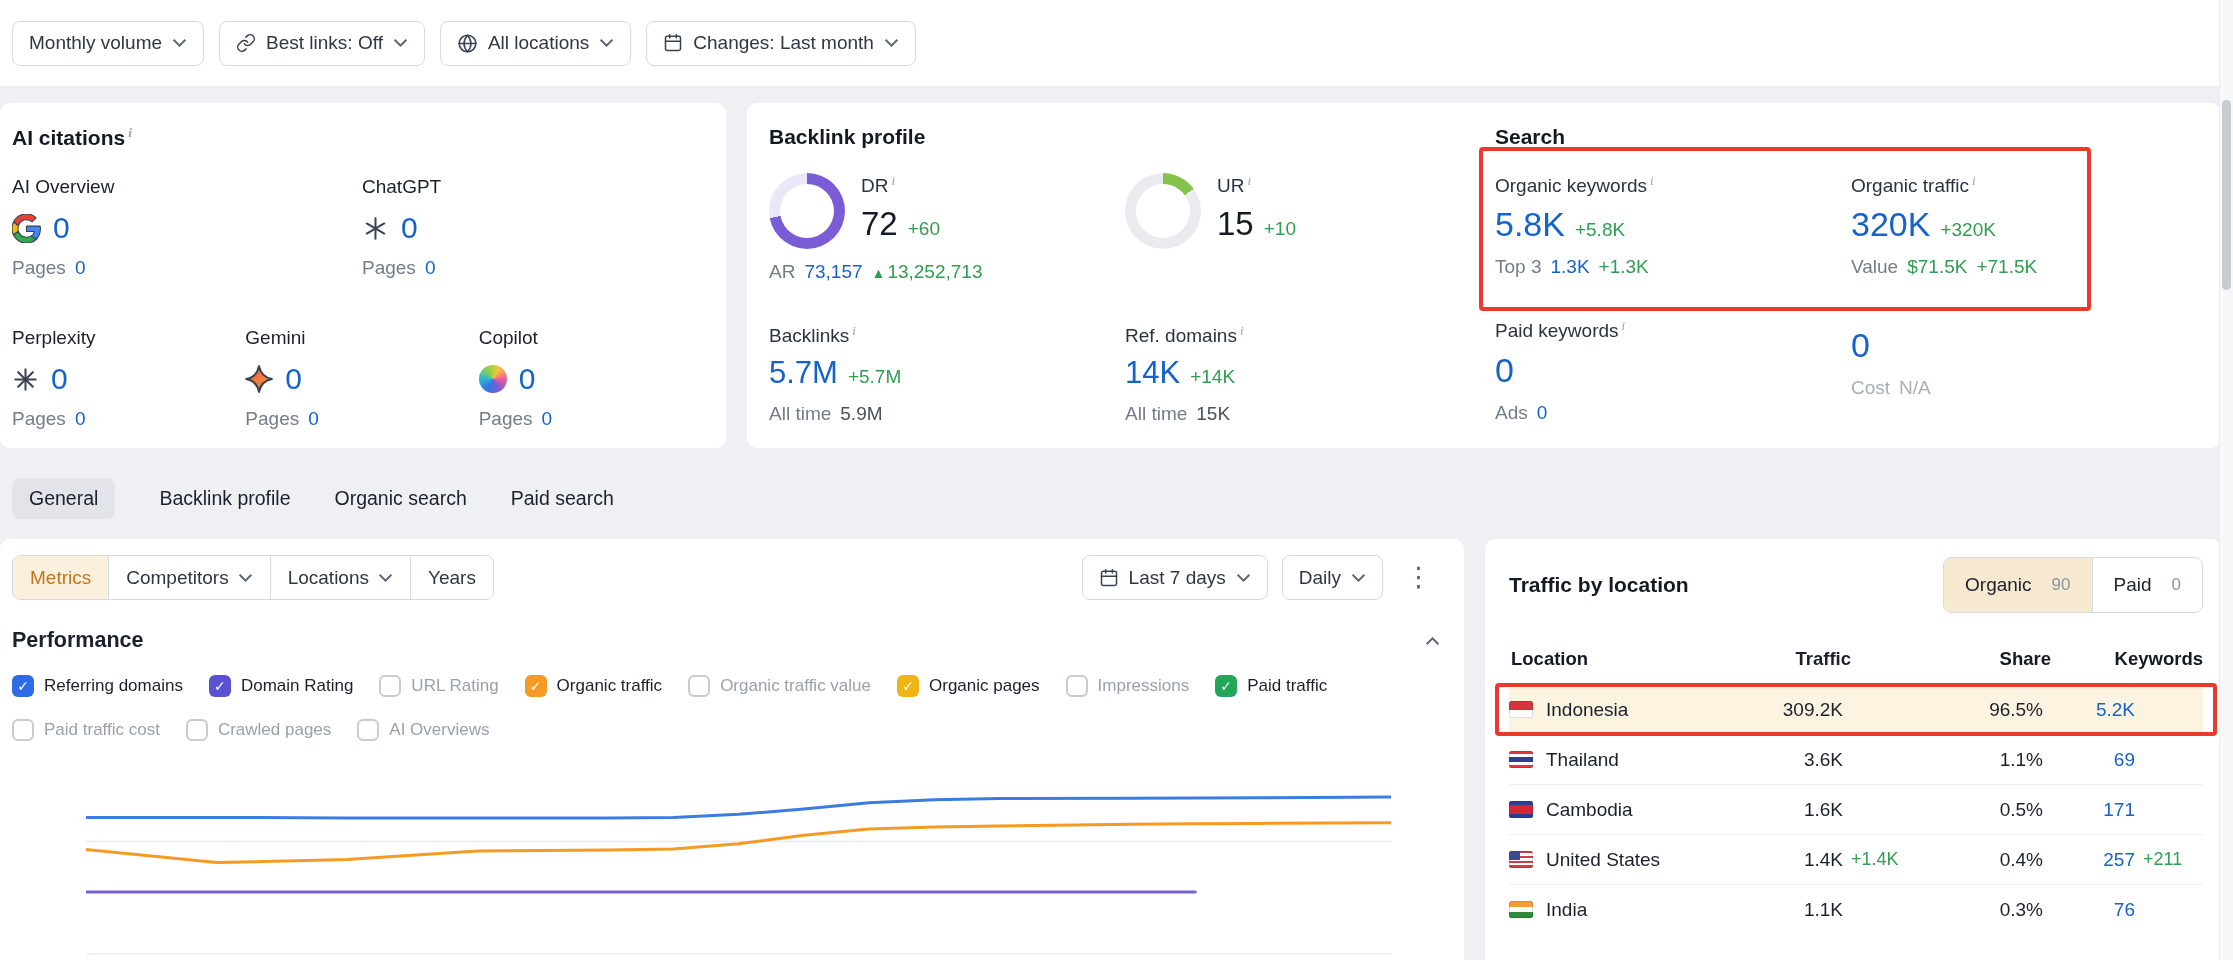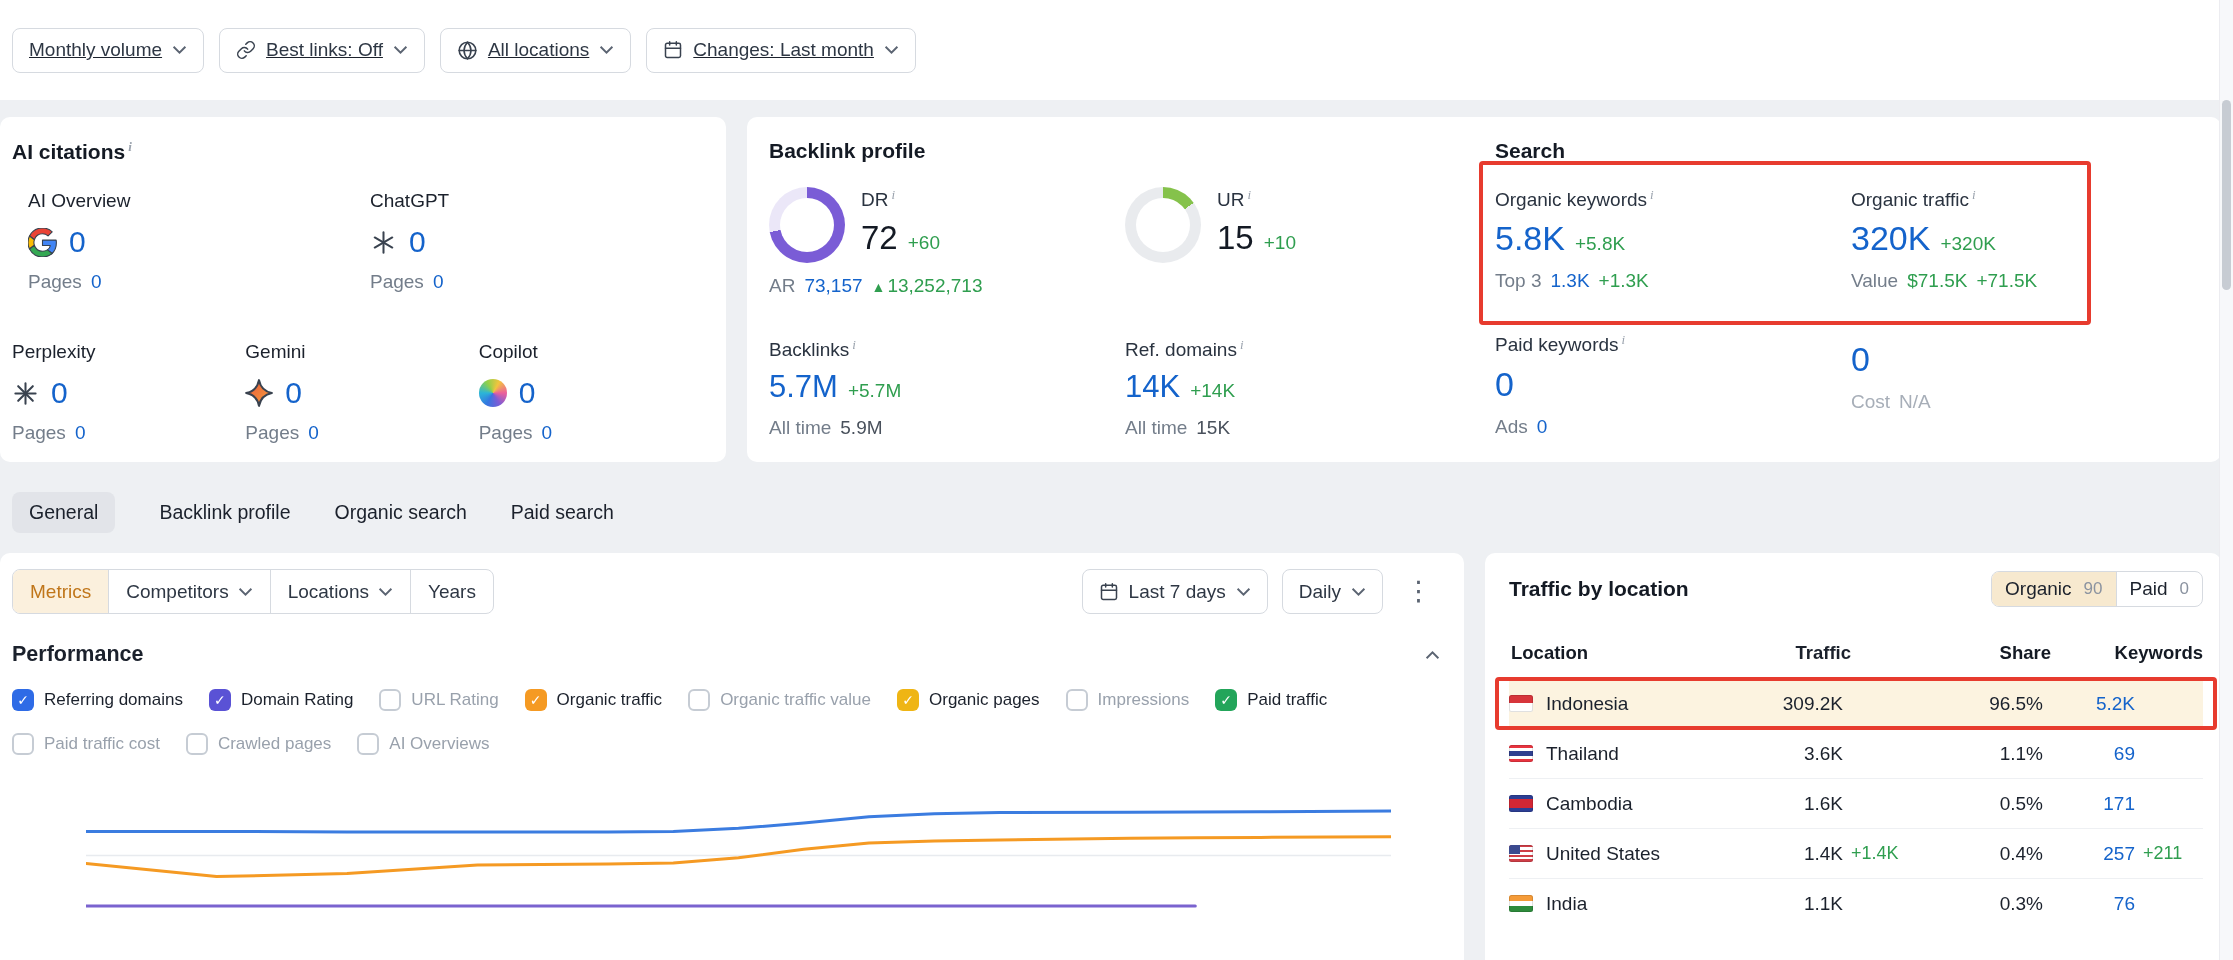--- a/index.html
+++ b/index.html
@@ -1,37 +1,37 @@
 <!DOCTYPE html>
 <html><head>
 <meta charset="utf-8">
 <style>
   html,body{margin:0;padding:0;background:#e9ebef;}
   .page{position:relative;width:2233px;height:960px;overflow:hidden;background:#eef0f3;
         font-family:"Liberation Sans","DejaVu Sans",sans-serif;color:#1b212c;}
 
   
-  .topbar{height:100px;background:#fff;display:flex;align-items:center;gap:15px;padding-left:12px;text-decoration:underline;}
+  .topbar{height:86px;background:#fff;display:flex;align-items:center;gap:15px;padding-left:12px;}
   .btn{display:inline-flex;align-items:center;gap:10px;height:45px;padding:0 16px;border:1.5px solid #d6dae0;
        border-radius:8px;background:#fff;font-size:19px;color:#2e3744;white-space:nowrap;cursor:pointer;box-sizing:border-box;}
   .ico{display:inline-flex;}
   .ico svg{stroke:#39424f;fill:none;stroke-width:1.8;stroke-linecap:round;stroke-linejoin:round;}
   .chev{width:15px;height:10px;}
   .chev path{stroke:#5b6472;stroke-width:1.8;fill:none;}
   .chev.up{transform:rotate(180deg);}
 
   
   .row1{display:flex;gap:21px;margin:17px 12px 0 0;}
   .card{background:#fff;border-radius:10px;box-sizing:border-box;}
   h3.ct{margin:0;font-size:21px;font-weight:700;color:#141a24;white-space:nowrap;}
   sup.i{font-size:13px;color:#9aa2ad;margin-left:3px;font-style:italic;font-family:"Liberation Serif",serif;}
 
   .card-ai{width:726px;height:345px;padding:22px 14px 0 12px;}
   .ai-row{display:flex;}
-  .ai-row.r1{margin-top:26px;margin-left:16px;}
+  .ai-row.r1{margin-top:26px;}
   .ai-row.r2{margin-top:48px;}
   .ai-item.w1{width:356px;}
   .ai-item.w2{width:239px;}
   .ai-label{font-size:19px;color:#1b212c;}
   .ai-val{display:flex;align-items:center;gap:12px;margin-top:9px;height:42px;}
   .ai-num{font-size:30px;color:#1463cb;cursor:pointer;}
   .ai-pages{margin-top:8px;font-size:19px;color:#737d8a;}
   .ai-pages .lnk{color:#1463cb;margin-left:9px;cursor:pointer;}
   .gpt-glyph svg,.pplx-glyph svg{display:block;}
   .copilot-icon{width:28px;height:28px;border-radius:50%;
@@ -89,21 +89,21 @@
   .box{width:22px;height:22px;border-radius:6px;border:2px solid #c6ccd4;background:#fff;box-sizing:border-box;
        display:flex;align-items:center;justify-content:center;color:#fff;font-size:14px;line-height:1;}
   .chk.on .box{border:none;}
   .lbl{font-size:17px;color:#99a1ac;}
   .chk.on .lbl{color:#1b212c;}
   .chart-wrap{margin:24px 0 0 74px;width:1305px;height:210px;}
 
   .card-loc{flex:1;height:580px;padding:18px 18px 0 24px;}
   .tl-head{display:flex;align-items:center;justify-content:space-between;}
   .toggle{display:inline-flex;border:1.5px solid #d6dae0;border-radius:8px;overflow:hidden;}
-  .tg{display:inline-flex;align-items:center;gap:12px;height:34px;padding:0 13px;font-size:19px;cursor:pointer;box-sizing:border-box;}
+  .tg{display:inline-flex;align-items:center;gap:20px;height:54px;padding:0 21px;font-size:19px;cursor:pointer;box-sizing:border-box;}
   .tg .cnt{color:#8b93a0;font-size:17px;}
   .tg.sel{background:#f7e9cf;}
   .tg + .tg{border-left:1.5px solid #d6dae0;}
   .tl-table{margin-top:35px;}
   .thead{display:flex;align-items:center;font-size:18.5px;font-weight:700;color:#141a24;padding:0 0 14px 2px;}
   .trow{display:flex;align-items:center;height:49px;border-top:1px solid #eef0f3;font-size:19px;position:relative;cursor:pointer;}
   .trow.hl{background:#fcf3e0;border-top-color:transparent;}
   .c-loc{flex:1;display:flex;align-items:center;gap:13px;}
   .c-tr{width:130px;text-align:right;color:#1b212c;}
   .c-trd{width:72px;text-align:left;padding-left:8px;color:#2f9e4f;font-size:18px;}

